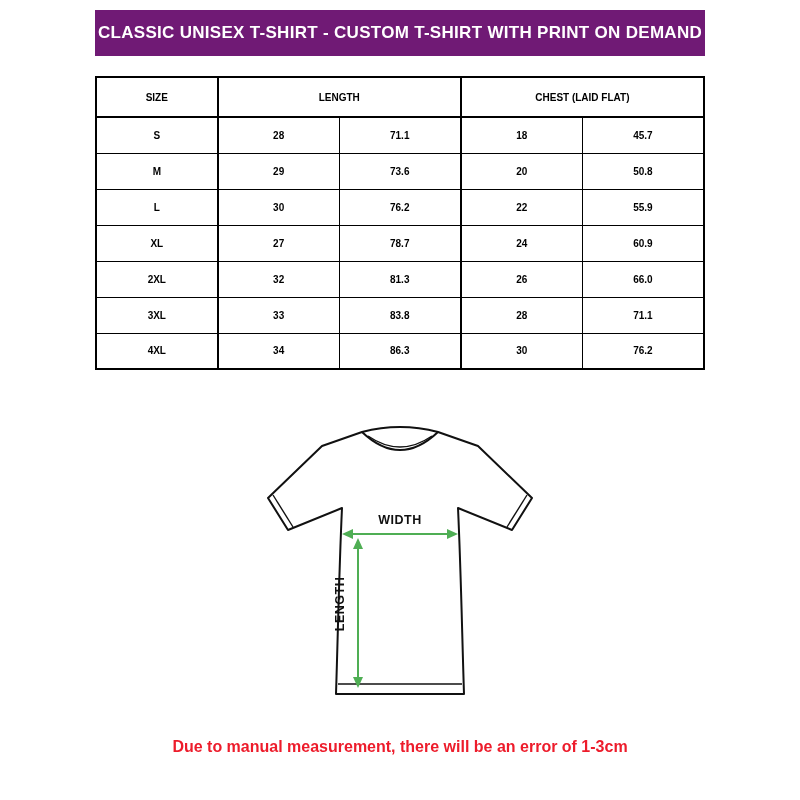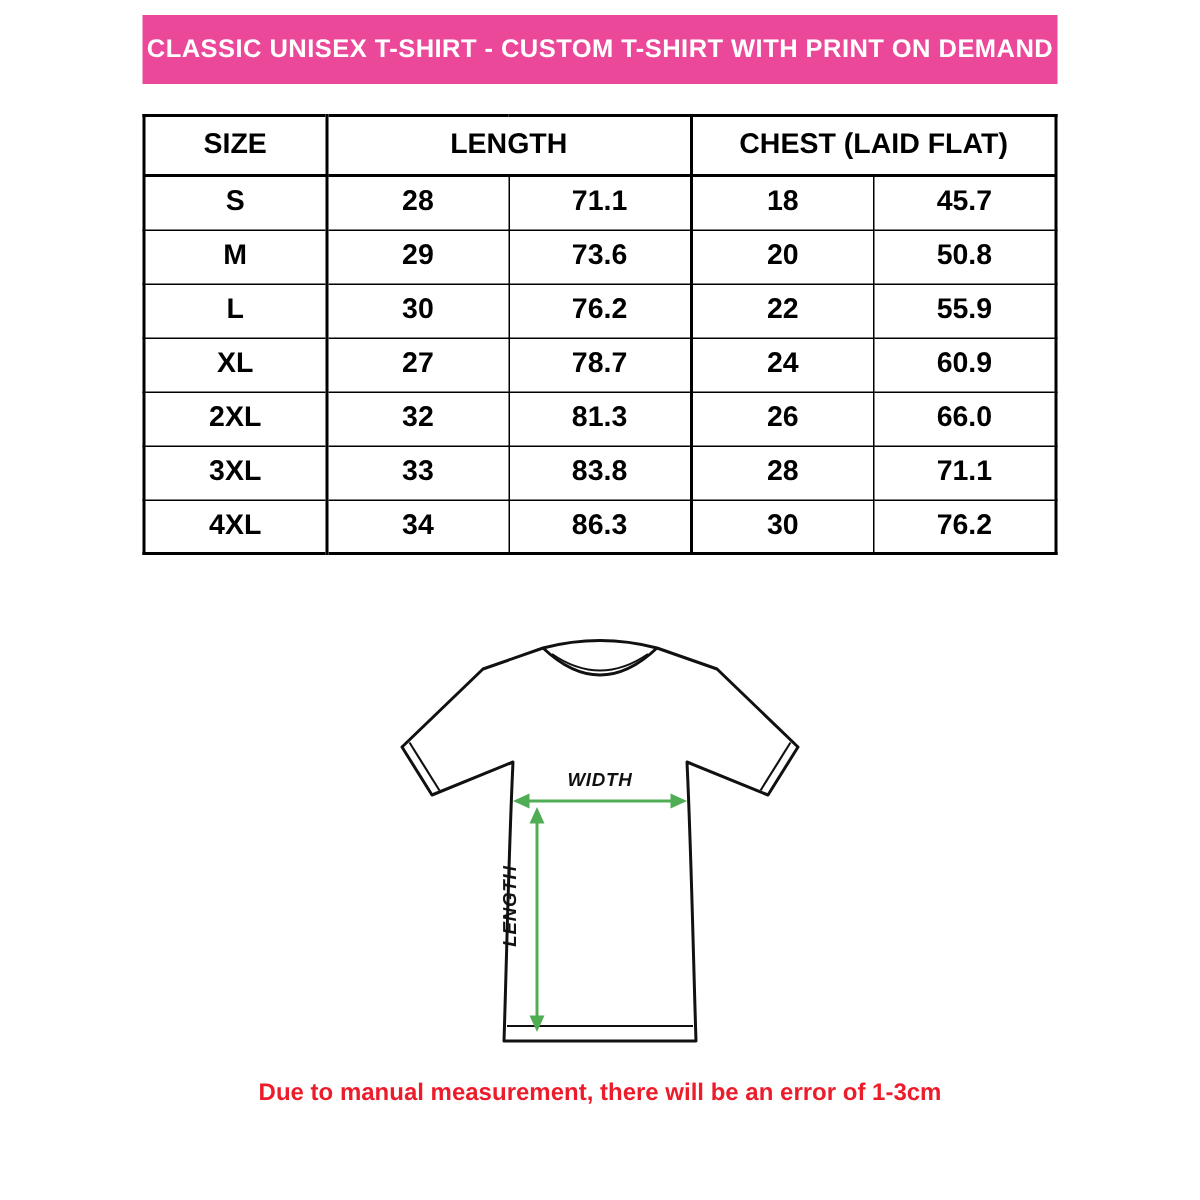--- a/index.html
+++ b/index.html
@@ -6,63 +6,63 @@
   html, body { background: #ffffff; }
   body {
     width: 800px; height: 800px;
     font-family: "Liberation Sans", sans-serif;
     color: #000;
   }
   .page { width: 800px; height: 800px; position: relative; overflow: hidden; background: #fff; }
 
   .banner {
     width: 610px; margin: 10px auto 0;
-    background: #ec4899;
+    background: #701a75;
     color: #ffffff;
     font-weight: bold;
     font-size: 17px;
     letter-spacing: 0.3px;
     text-align: center;
     padding: 13px 0;
   }
 
   .size-table {
     width: 610px; margin: 20px auto 0;
     border-collapse: collapse;
     table-layout: fixed;
     border: 2px solid #000;
   }
   .size-table th, .size-table td {
     border: 1px solid #000;
     text-align: center;
     vertical-align: middle;
-    font-size: 19px;
+    font-size: 10px;
     color: #000;
     background: #fff;
   }
   .size-table thead th {
     height: 40px;
     font-weight: bold;
     border-bottom: 2px solid #000;
   }
   .size-table td { height: 36px; font-weight: 600; }
   .size-table td.size-cell { font-weight: bold; }
   .size-table th.size-col { border-right: 2px solid #000; }
   .size-table td.size-cell { border-right: 2px solid #000; }
   .size-table th.length-col { border-right: 2px solid #000; }
   .size-table td.length-cm-cell { border-right: 2px solid #000; }
 
-  .diagram { width: 300px; margin: 42px auto 0; font-style: italic; }
+  .diagram { width: 300px; margin: 42px auto 0; }
   .diagram svg { display: block; }
 
   .note {
     text-align: center;
     font-weight: bold;
     font-size: 16px;
-    margin-top: 8px;
+    margin-top: 26px;
     color: #ed1c2b;
   }
 </style>
 </head>
 <body>
 
 <div class="page">
 
   <div class="banner">
     <span>CLASSIC UNISEX T-SHIRT - CUSTOM T-SHIRT WITH PRINT ON DEMAND</span>

